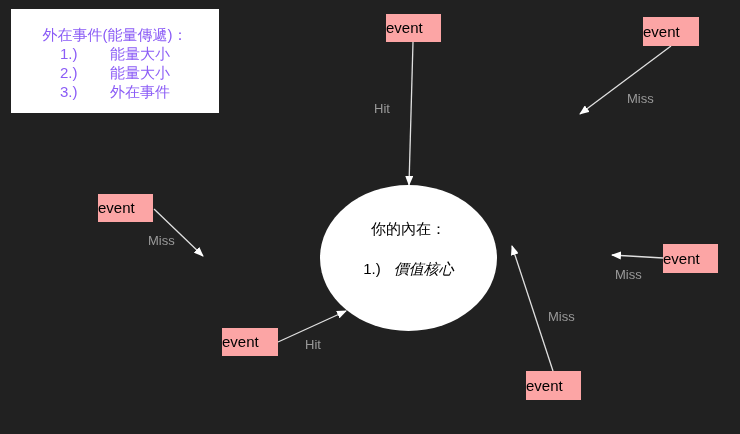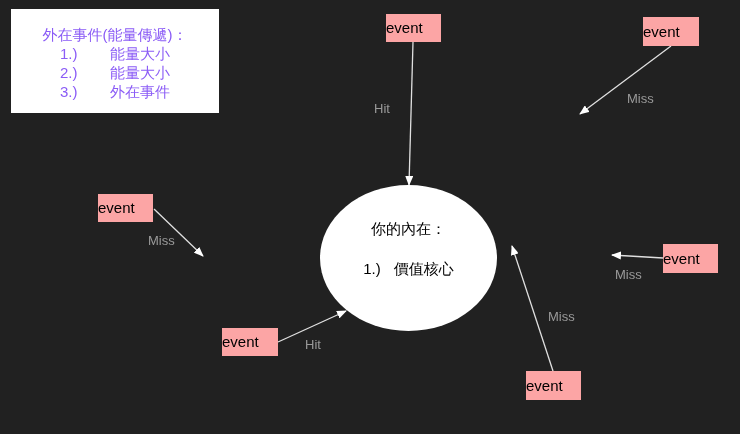--- a/index.html
+++ b/index.html
@@ -46,21 +46,21 @@
       color: #000;
       text-align: center;
       font-size: 15px;
       line-height: 20px;
       box-sizing: border-box;
       padding-top: 34px;
     }
     .core .title { display: block; margin-bottom: 20px; text-align: center; }
     .core .row { display: block; }
     .core .num { display: inline-block; }
-    .core .txt { display: inline-block; margin-left: 13px; }
+    .core .txt { display: inline-block; margin-left: 13px; font-style: italic; }
 
     .event {
       position: absolute;
       background: #fca5a5;
       color: #000;
       font-size: 15px;
       width: 55px; height: 28px;
       line-height: 28px;
     }
     .label {

